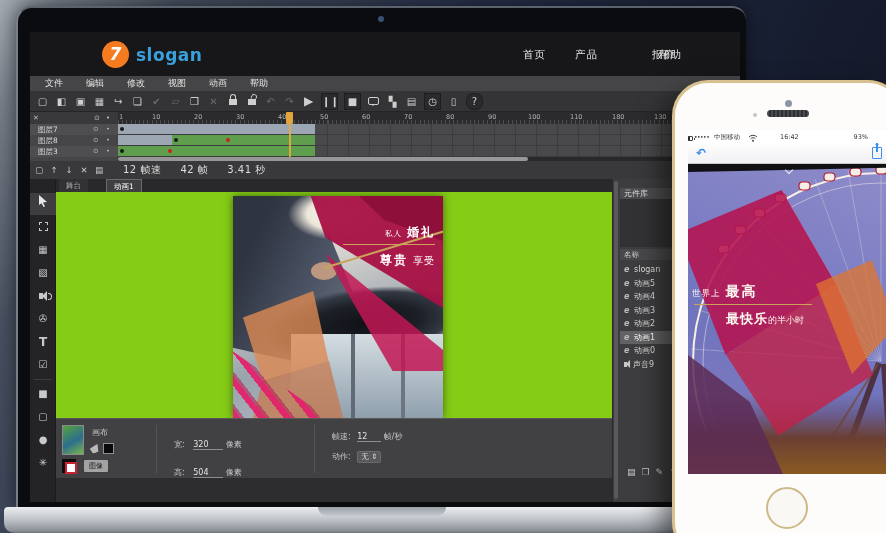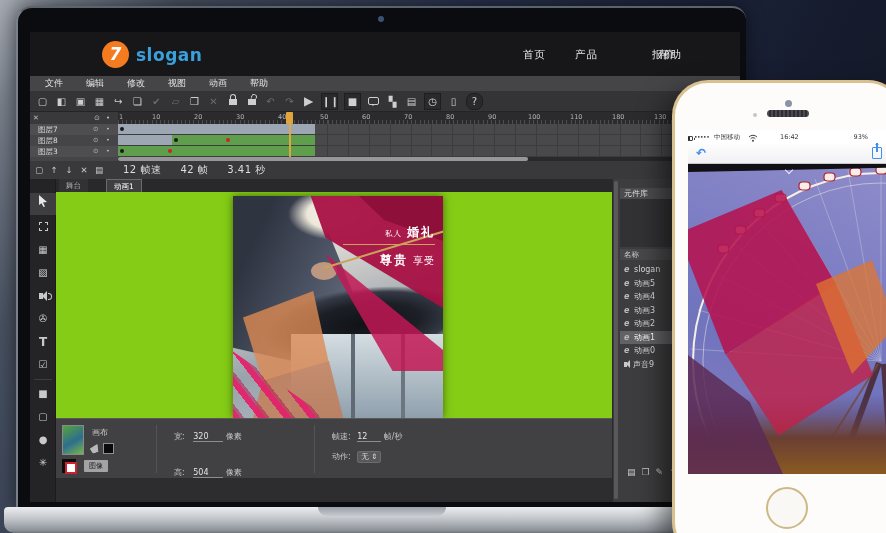--- a/index.html
+++ b/index.html
@@ -359,21 +359,21 @@
     </div>
 
     <div class="abs props">
       <div class="abs pthumb"></div>
       <span class="abs plabel" style="left:36px;top:8px">画布</span>
       <div class="abs bucket"></div>
       <div class="abs swatch"></div>
       <div class="abs redicon"></div>
       <div class="abs imgbtn">图像</div>
       <div class="abs pdiv" style="left:100px"></div>
-      <div class="prow" style="left:118px;top:12px">
+      <div class="prow" style="left:118px;top:20px">
         <span>宽:</span>
         <span class="pfield" style="margin-left:6px">320</span>
         <span>像素</span>
       </div>
       <div class="prow" style="left:118px;top:48px">
         <span>高:</span>
         <span class="pfield" style="margin-left:6px">504</span>
         <span>像素</span>
       </div>
       <div class="abs pdiv" style="left:258px"></div>
@@ -492,18 +492,23 @@
             <line x1="120" y1="312" x2="190" y2="200"></line>
           </g>
         </svg>
         <div class="abs pg-city"></div>
         <div class="abs pg-d1"></div>
         <div class="abs pg-d2"></div>
         <div class="abs pg-d3"></div>
         <div class="abs pg-d4"></div>
         <div class="abs pg-topbar"></div>
         <div class="abs chev"></div>
+        <div class="abs pg-text">
+          <div><span class="pg-l1s">世界上</span> <span class="pg-l1b">最高</span></div>
+          <div class="pg-uline"></div>
+          <div class="pg-l2"><span class="pg-l2b">最快乐</span><span class="pg-l2s">的半小时</span></div>
+        </div>
       </div>
     </div>
     <div class="abs homebtn"></div>
   </div>
 
 </div>
 
 </body></html>

